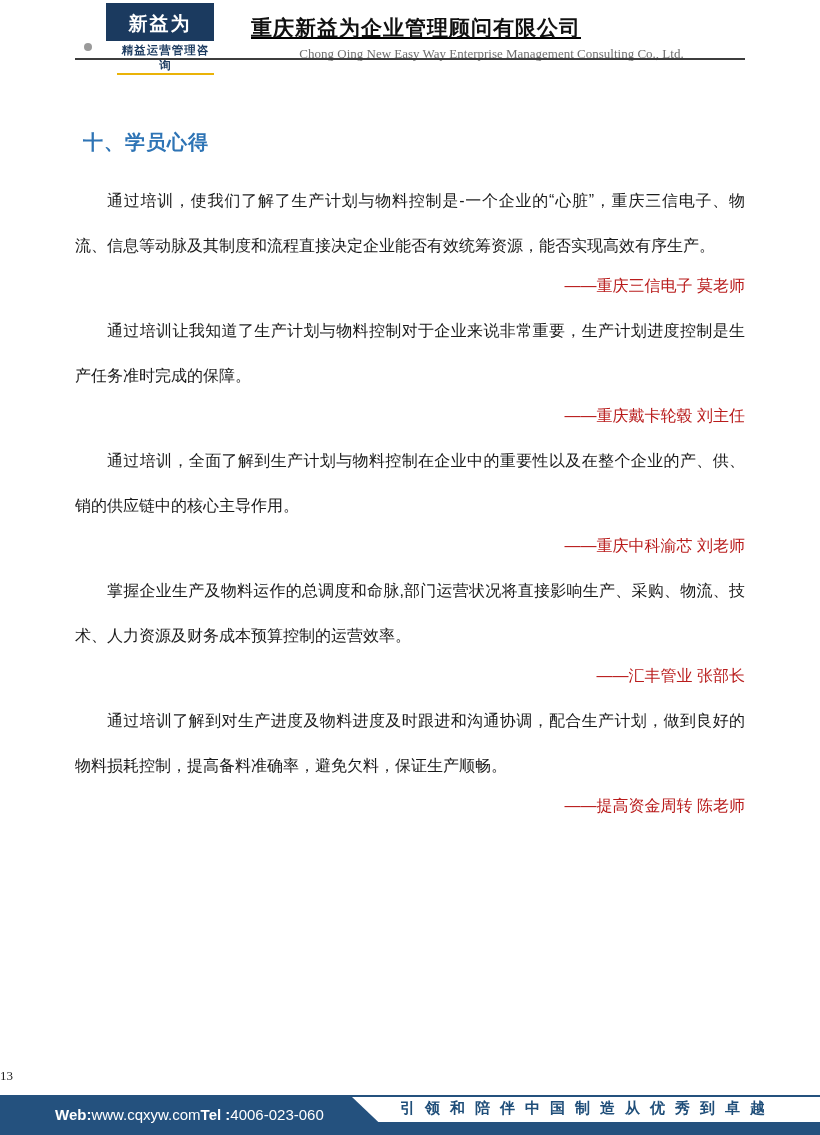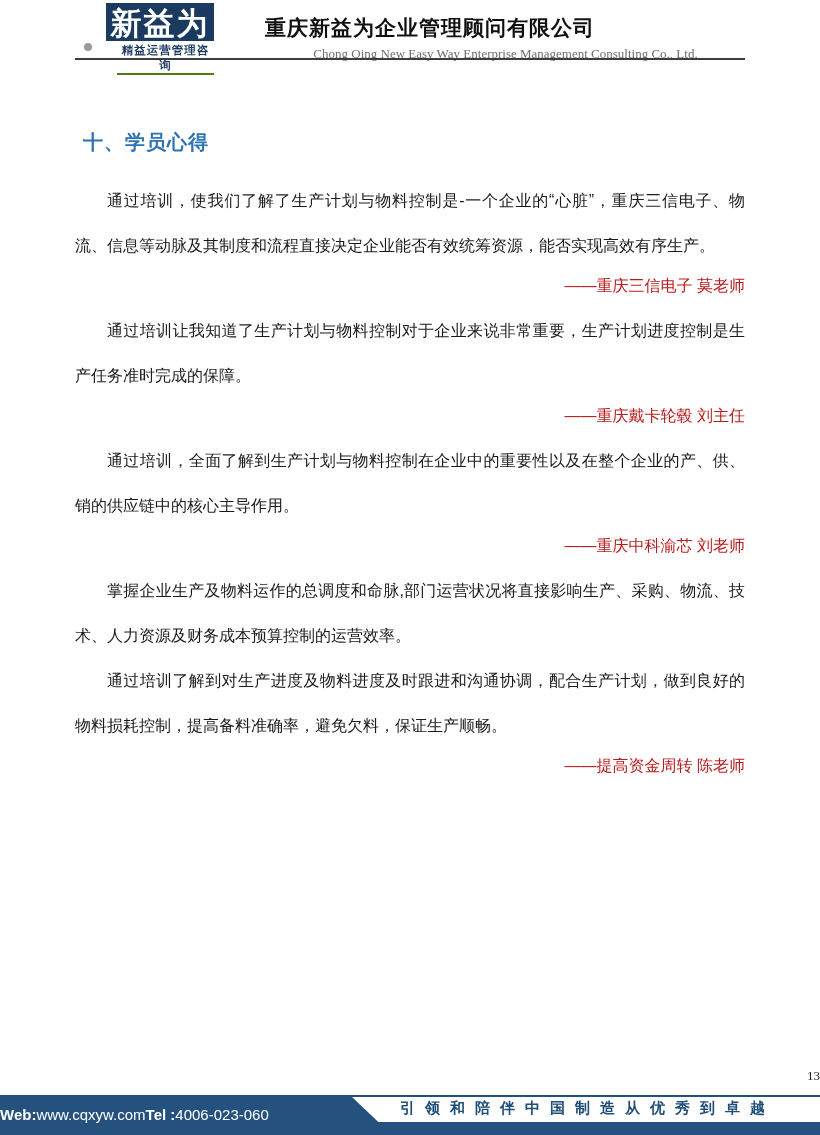--- a/index.html
+++ b/index.html
@@ -15,31 +15,31 @@
   
   .header { position:absolute; top:0; left:0; width:820px; height:62px; }
   .logo-dot {
     position:absolute; left:84px; top:43px;
     width:8px; height:8px; border-radius:50%;
     background:#9a9a9a;
   }
   .logo { position:absolute; left:106px; top:3px; width:108px; }
   .logo-main {
     background:#1b3a5f; color:#ffffff;
-    font-weight:bold; font-size:31px; letter-spacing:2px;
+    font-weight:bold; font-size:19px; letter-spacing:2px;
     text-align:center; height:38px; line-height:38px;
     border:2px solid #1b3a5f;
   }
   .logo-sub {
     color:#1b3a5f; font-weight:bold; font-size:11.5px;
     letter-spacing:1px; text-align:center; padding-top:2px;
-    border-bottom:2px solid #4d7c0f;
+    border-bottom:2px solid #eab308;
     margin-left:11px;
   }
-  .company-block { position:absolute; left:265px; top:14px; width:481px; }
+  .company-block { position:absolute; left:251px; top:14px; width:481px;text-decoration:underline; }
   .company-cn {
     font-size:21px; font-weight:bold; color:#111111;
     letter-spacing:1px; white-space:nowrap;
   }
   .company-en {
     font-family:"Liberation Serif", serif;
     font-size:13px; color:#6d6d6d;
     text-align:center; margin-top:4px; white-space:nowrap;
   }
   .header-rule {
@@ -58,41 +58,41 @@
     text-indent:32px;
   }
   .attribution {
     font-size:16px; color:#b91c1c;
     line-height:36px; text-align:right;
     margin-bottom:4px;
   }
   
   .page-number {
     position:absolute; left:0; width:820px; top:1068px;
-    text-align:right;
+    text-align:left;
     font-family:"Liberation Serif", serif;
     font-size:13px; color:#222222;
   }
   
   .footer { position:absolute; left:0; bottom:0; width:820px; height:40px; }
   .footer-topline {
     position:absolute; top:0; left:0; width:820px; height:2px;
     background:#24517e;
   }
   .footer-bottom-strip {
     position:absolute; bottom:0; left:0; width:820px; height:13px;
     background:#24517e;
   }
   .footer-left-band {
     position:absolute; top:2px; left:0; width:395px; height:38px;
     background:#24517e;
     clip-path:polygon(0 0, 352px 0, 392px 100%, 0 100%);
     color:#ffffff; font-size:15px;
     display:flex; align-items:center;
-    padding-bottom:4px;
+    padding-left:55px; padding-bottom:4px;
   }
   .footer-left-band b { font-weight:bold; }
   .footer-slogan {
     position:absolute; top:4px; left:400px; width:368px;
     text-align:left;
     color:#1f4e79; font-weight:bold; font-size:15px;
     letter-spacing:10px; white-space:nowrap;
   }
 </style>
 </head>
@@ -127,20 +127,21 @@
     </div>
 
     <div>
       <p class="quote">通过培训，全面了解到生产计划与物料控制在企业中的重要性以及在整个企业的产、供、销的供应链中的核心主导作用。</p>
       <p class="attribution">——重庆中科渝芯 刘老师</p>
     </div>
 
 
     <div>
       <p class="quote">掌握企业生产及物料运作的总调度和命脉,部门运营状况将直接影响生产、采购、物流、技术、人力资源及财务成本预算控制的运营效率。</p>
+      <p class="attribution">——汇丰管业 张部长</p>
     </div>
 
     <div>
       <p class="quote">通过培训了解到对生产进度及物料进度及时跟进和沟通协调，配合生产计划，做到良好的物料损耗控制，提高备料准确率，避免欠料，保证生产顺畅。</p>
       <p class="attribution">——提高资金周转 陈老师</p>
     </div>
   </div>
 
   <div class="page-number">13</div>
 

